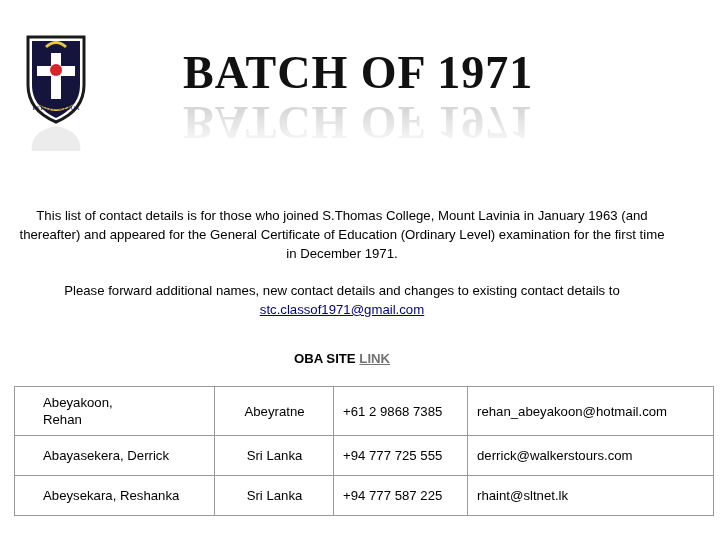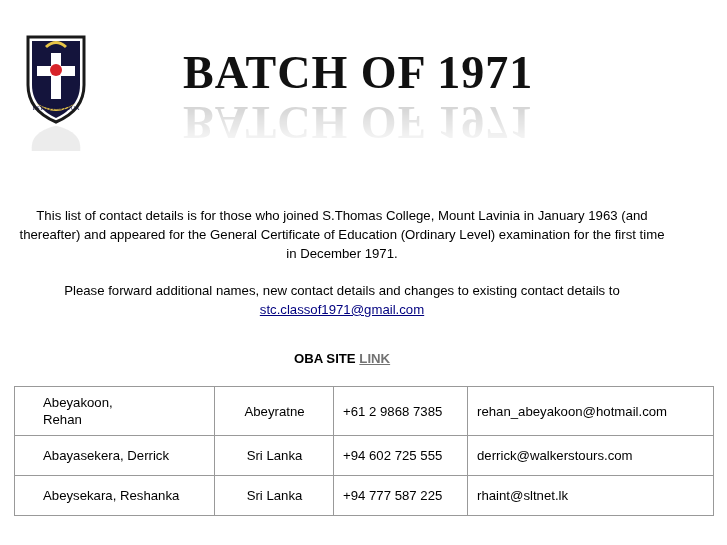--- a/index.html
+++ b/index.html
@@ -170,21 +170,21 @@
             <div>Abeyakoon,</div>
             <div>Rehan</div>
           </td>
           <td class="c-country">Abeyratne</td>
           <td class="c-phone">+61 2 9868 7385</td>
           <td class="c-email">rehan_abeyakoon@hotmail.com</td>
         </tr>
         <tr>
           <td class="c-name">Abayasekera, Derrick</td>
           <td class="c-country">Sri Lanka</td>
-          <td class="c-phone">+94 602 725 555</td>
+          <td class="c-phone">+94 777 725 555</td>
           <td class="c-email">derrick@walkerstours.com</td>
         </tr>
         <tr>
           <td class="c-name">Abeysekara, Reshanka</td>
           <td class="c-country">Sri Lanka</td>
           <td class="c-phone">+94 777 587 225</td>
           <td class="c-email">rhaint@sltnet.lk</td>
         </tr>
 
       </tbody>

